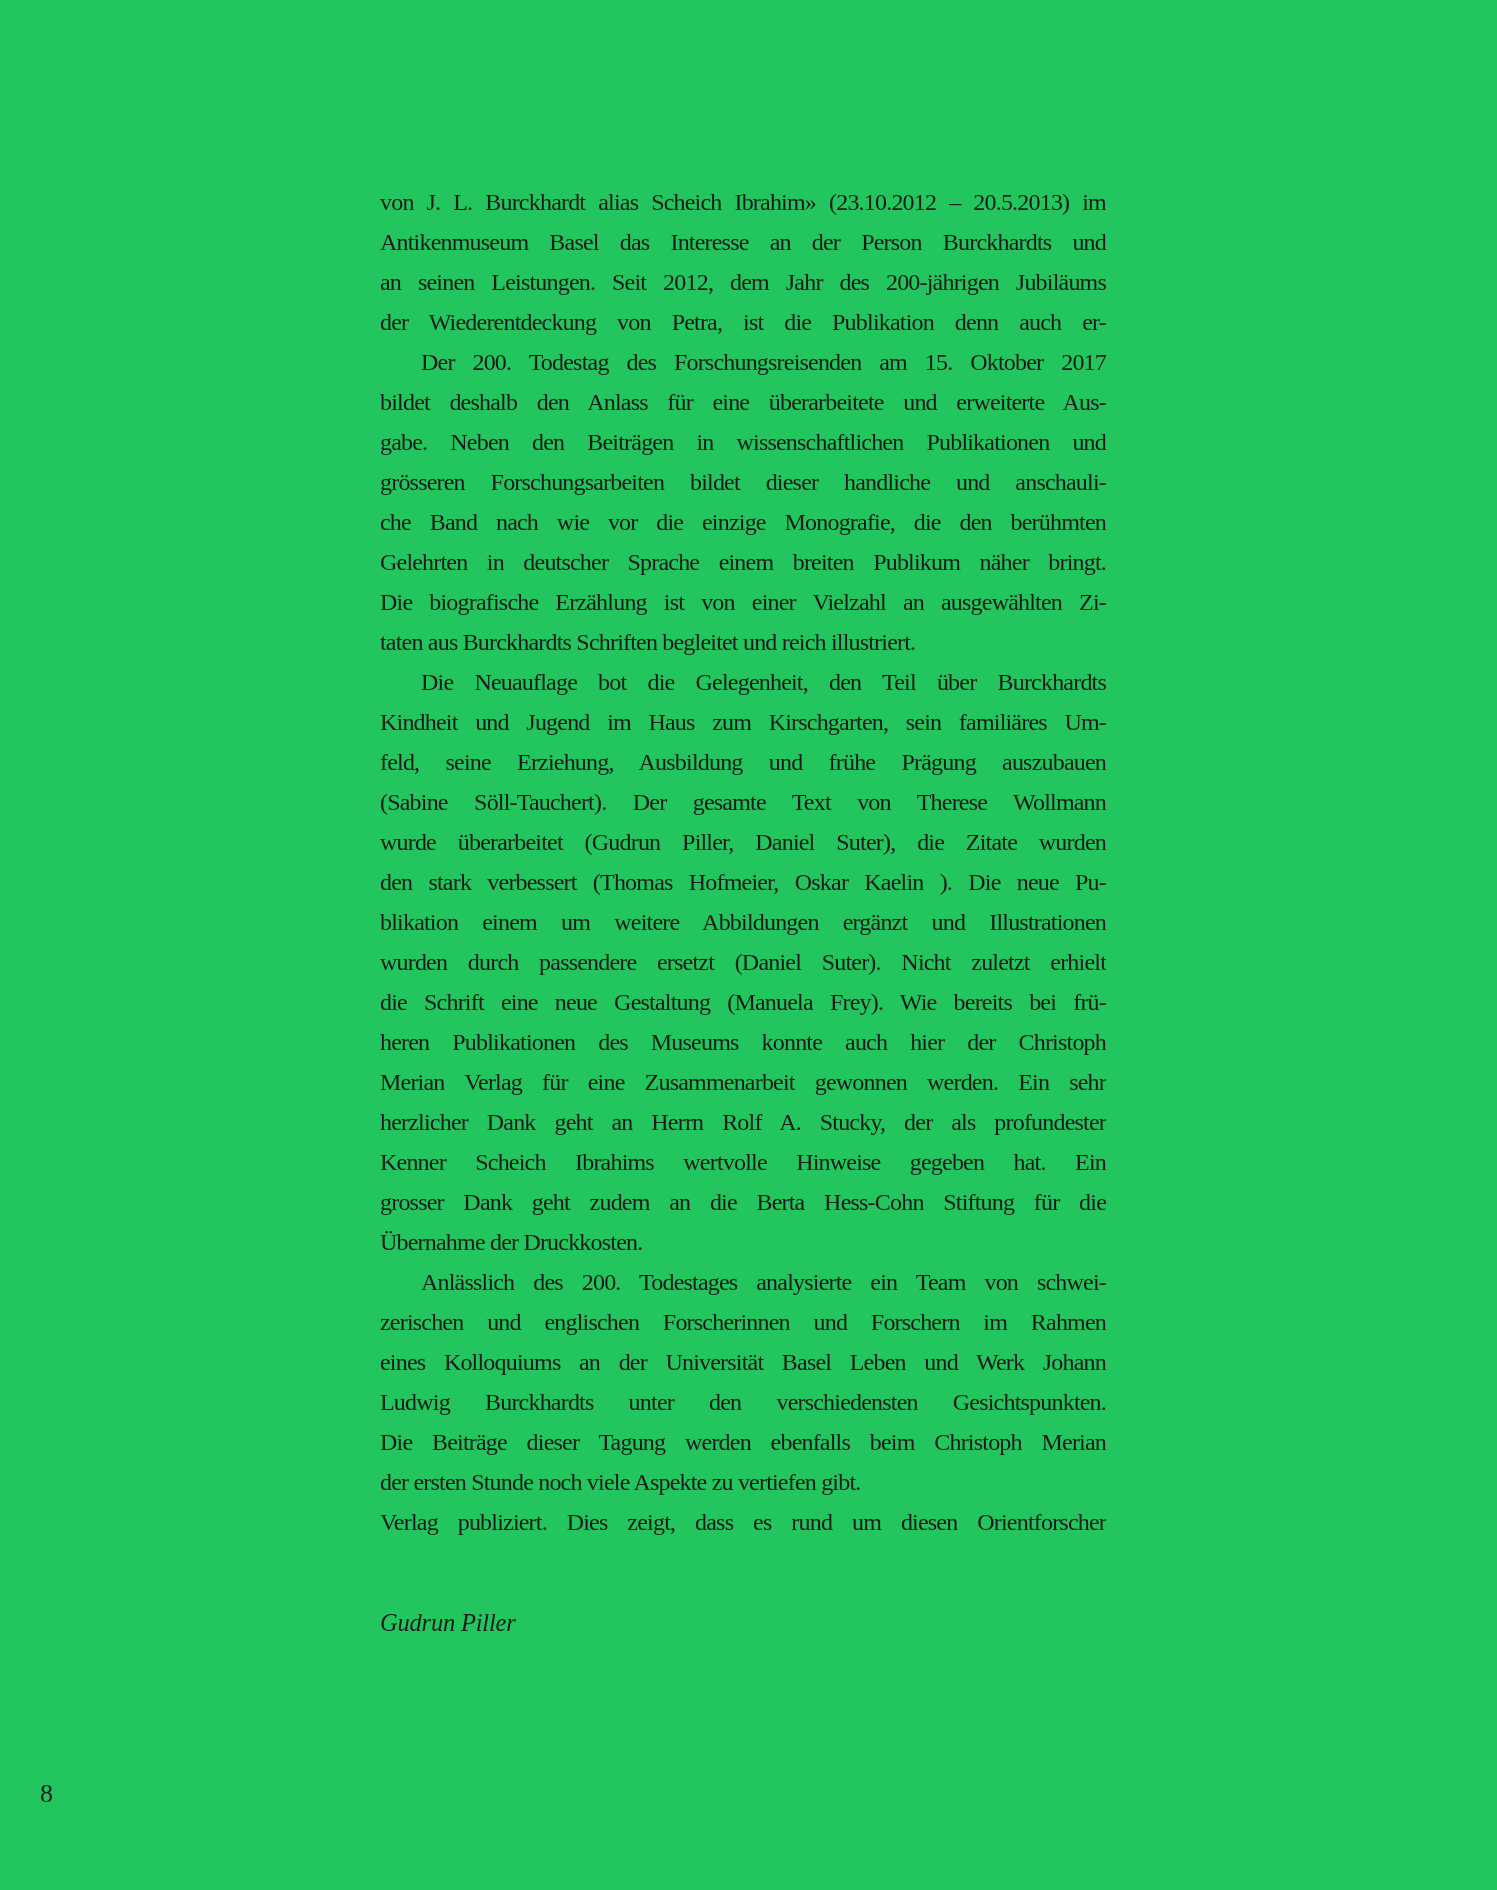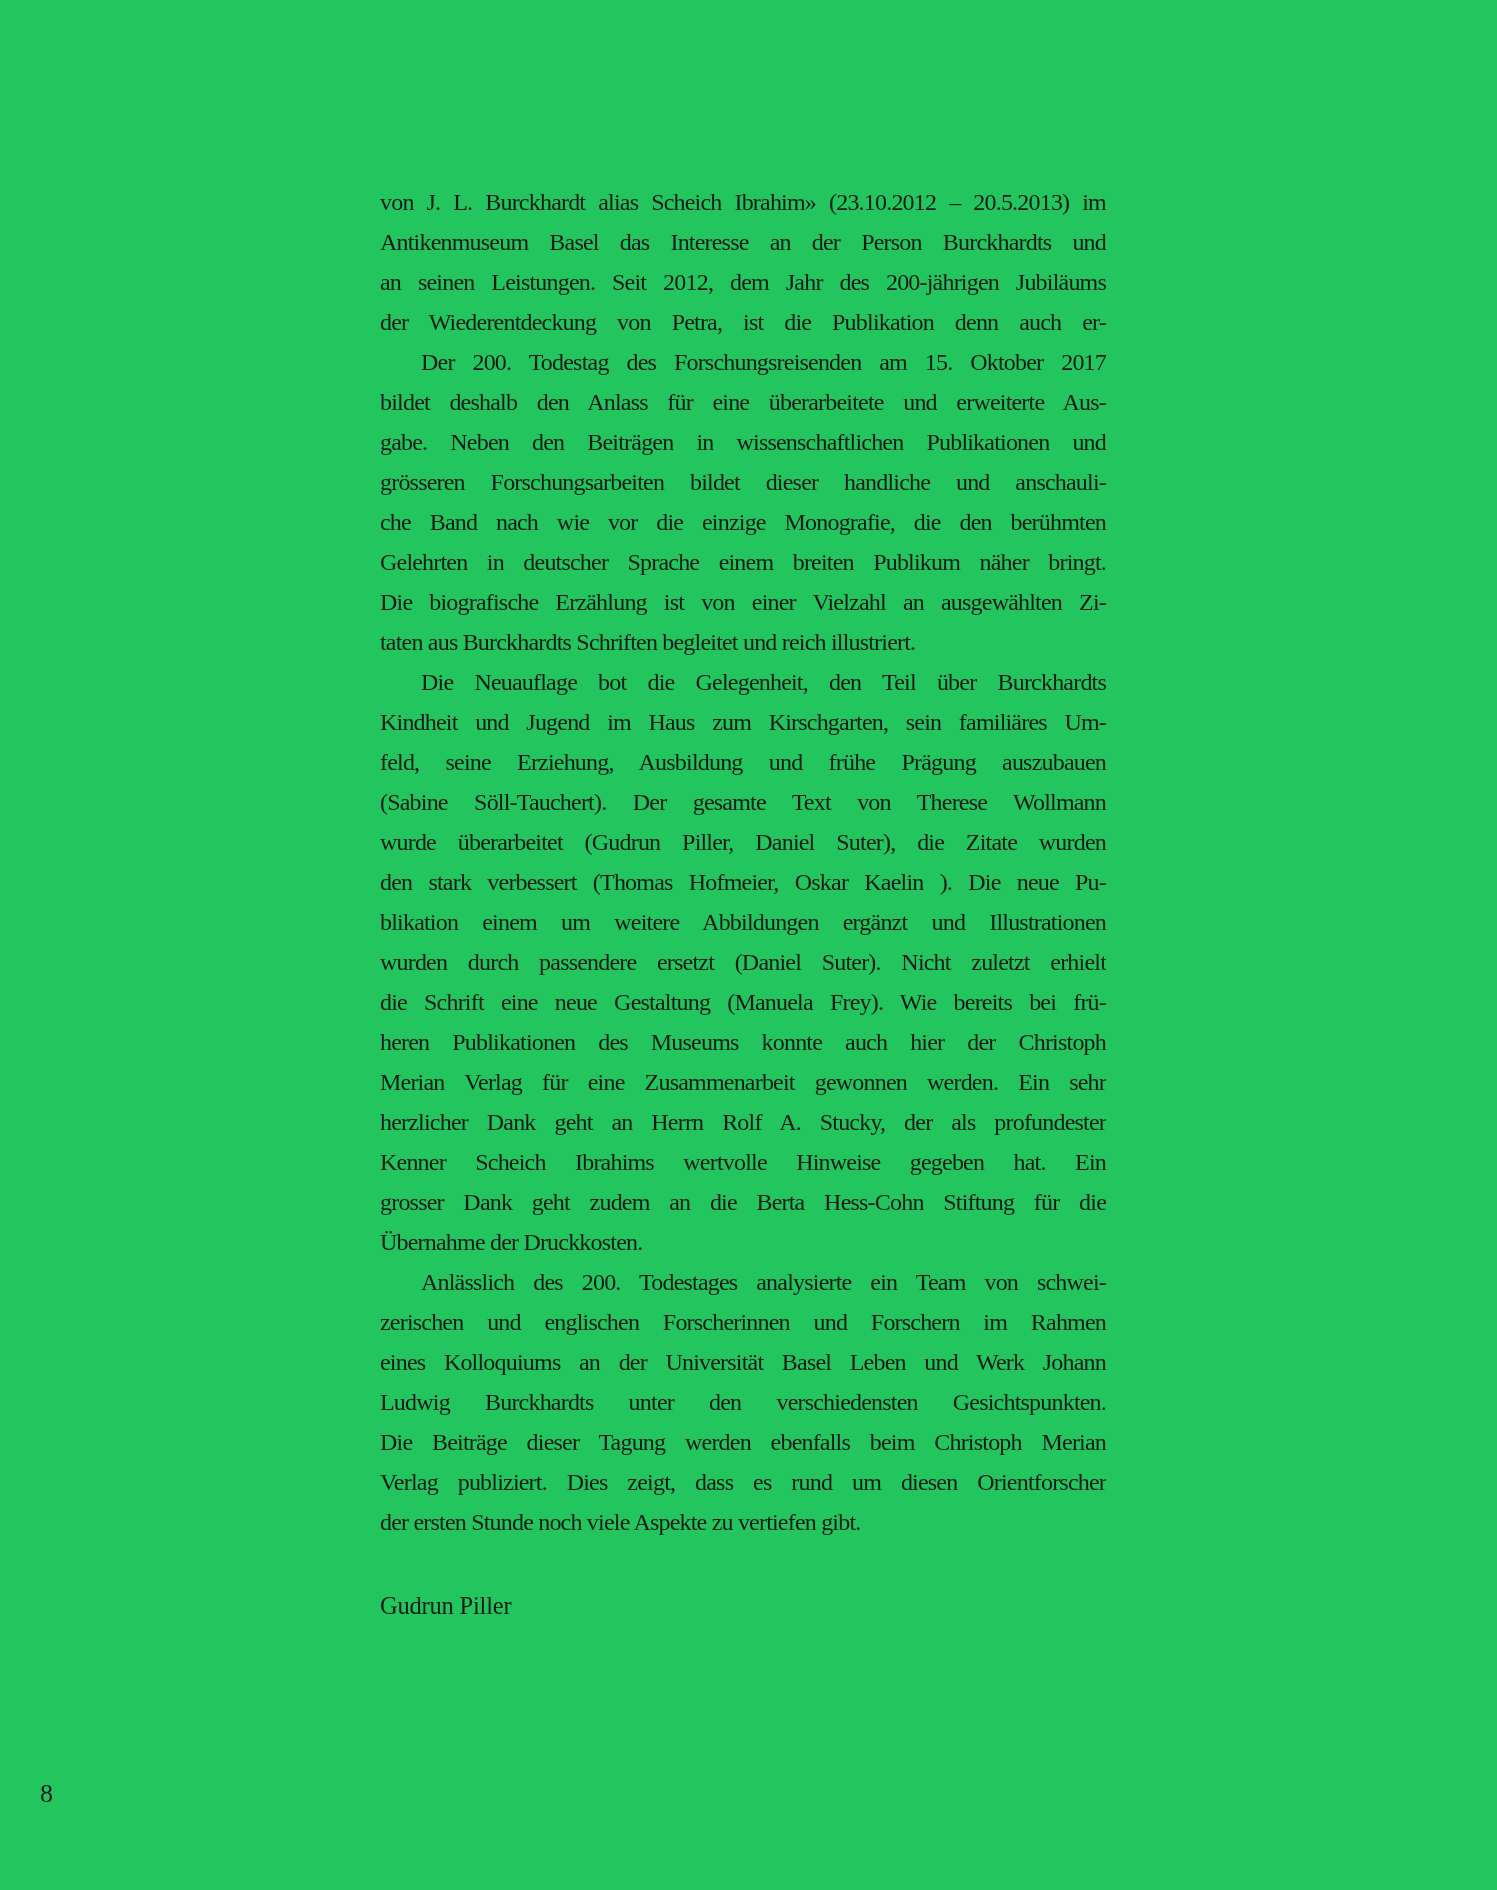--- a/index.html
+++ b/index.html
@@ -41,21 +41,22 @@
     white-space: normal;
   }
   .line.para-end {
     text-align-last: left;
     -moz-text-align-last: left;
   }
   .line.indent {
     padding-left: 41px;
   }
   .signature {
-    margin-top: 44px;
+    margin-top: 61px;
+    font-style: italic;
     font-size: 24.5px;
     line-height: 40px;
     letter-spacing: -0.2px;
   }
   .page-number {
     position: absolute;
     left: 40px;
     top: 1778px;
     font-size: 26px;
     line-height: 32px;
@@ -100,20 +101,20 @@
         <div class="line">Kenner Scheich Ibrahims wertvolle Hinweise gegeben hat. Ein</div>
         <div class="line">grosser Dank geht zudem an die Berta Hess-Cohn Stiftung für die</div>
         <div class="line para-end">Übernahme der Druckkosten.</div>
       </div>
       <div class="paragraph">
         <div class="line indent">Anlässlich des 200. Todestages analysierte ein Team von schwei-</div>
         <div class="line">zerischen und englischen Forscherinnen und Forschern im Rahmen</div>
         <div class="line">eines Kolloquiums an der Universität Basel Leben und Werk Johann</div>
         <div class="line">Ludwig Burckhardts unter den verschiedensten Gesichtspunkten.</div>
         <div class="line">Die Beiträge dieser Tagung werden ebenfalls beim Christoph Merian</div>
+        <div class="line para-end">der ersten Stunde noch viele Aspekte zu vertiefen gibt.</div>
         <div class="line">Verlag publiziert. Dies zeigt, dass es rund um diesen Orientforscher</div>
-        <div class="line para-end">der ersten Stunde noch viele Aspekte zu vertiefen gibt.</div>
       </div>
       <div class="signature">Gudrun Piller</div>
     </div>
   <div class="signature-slot"></div>
   <div class="page-number">8</div>
 </div>
 
 </body></html>

